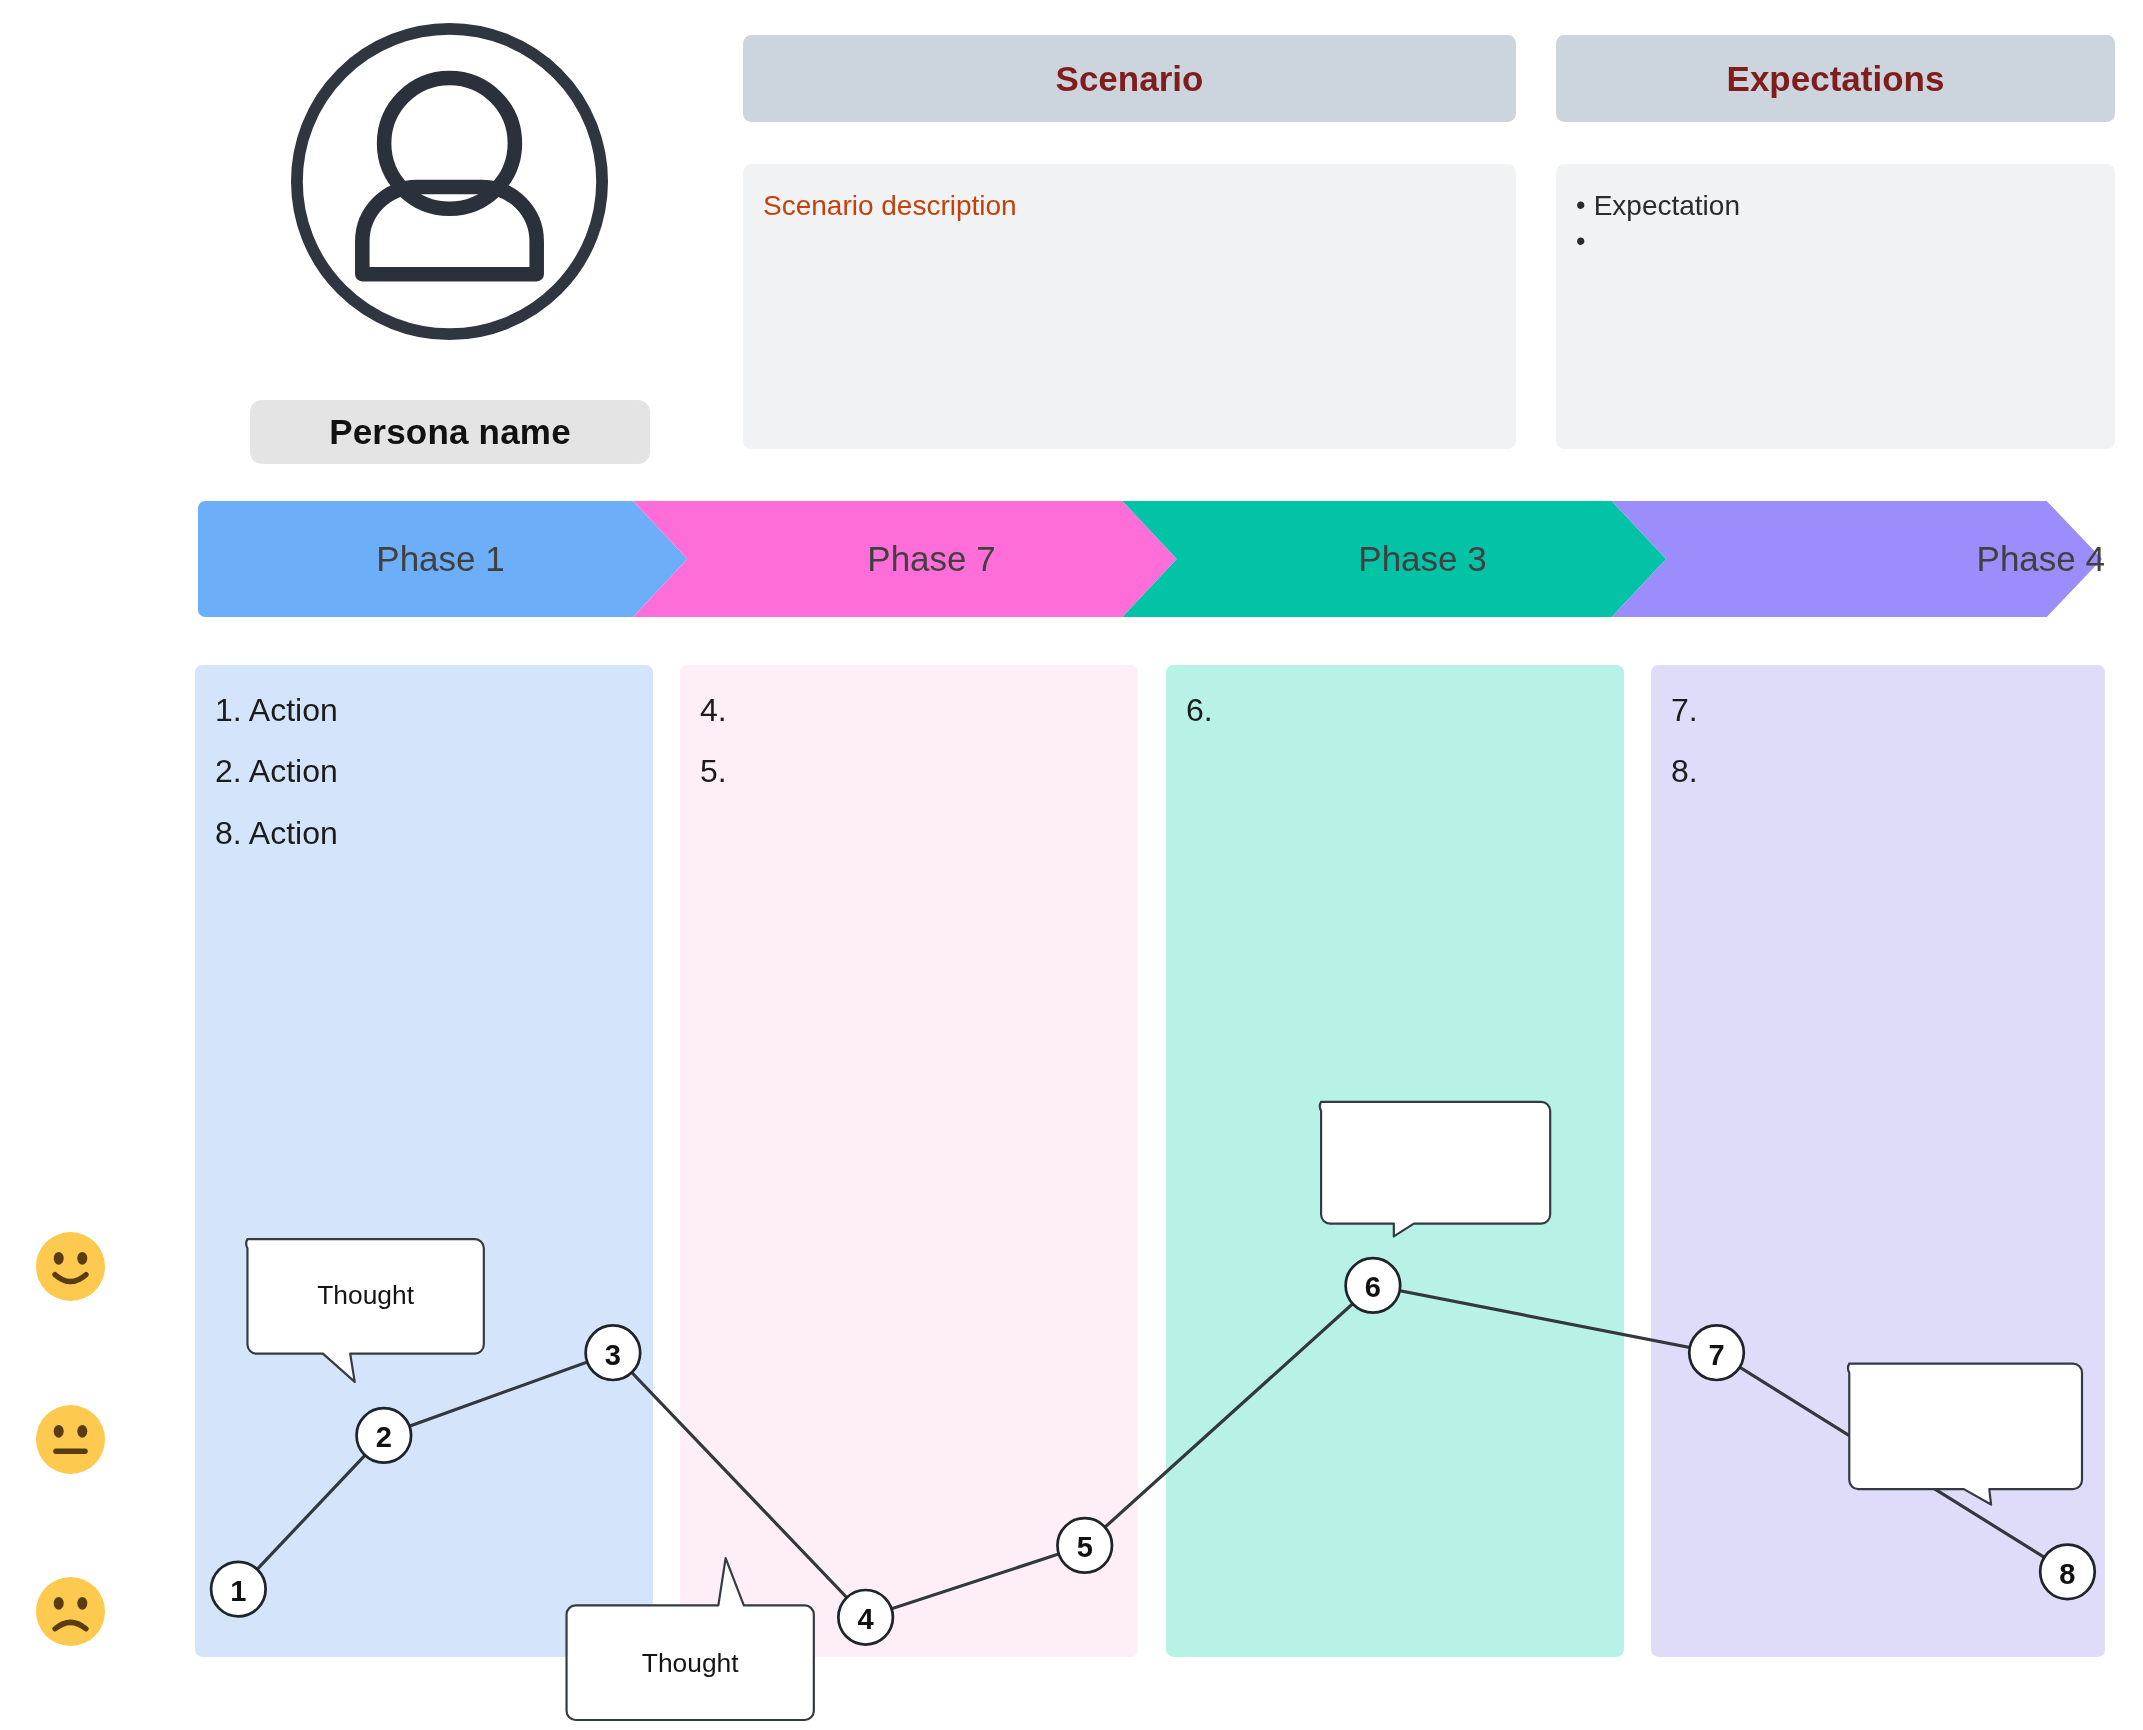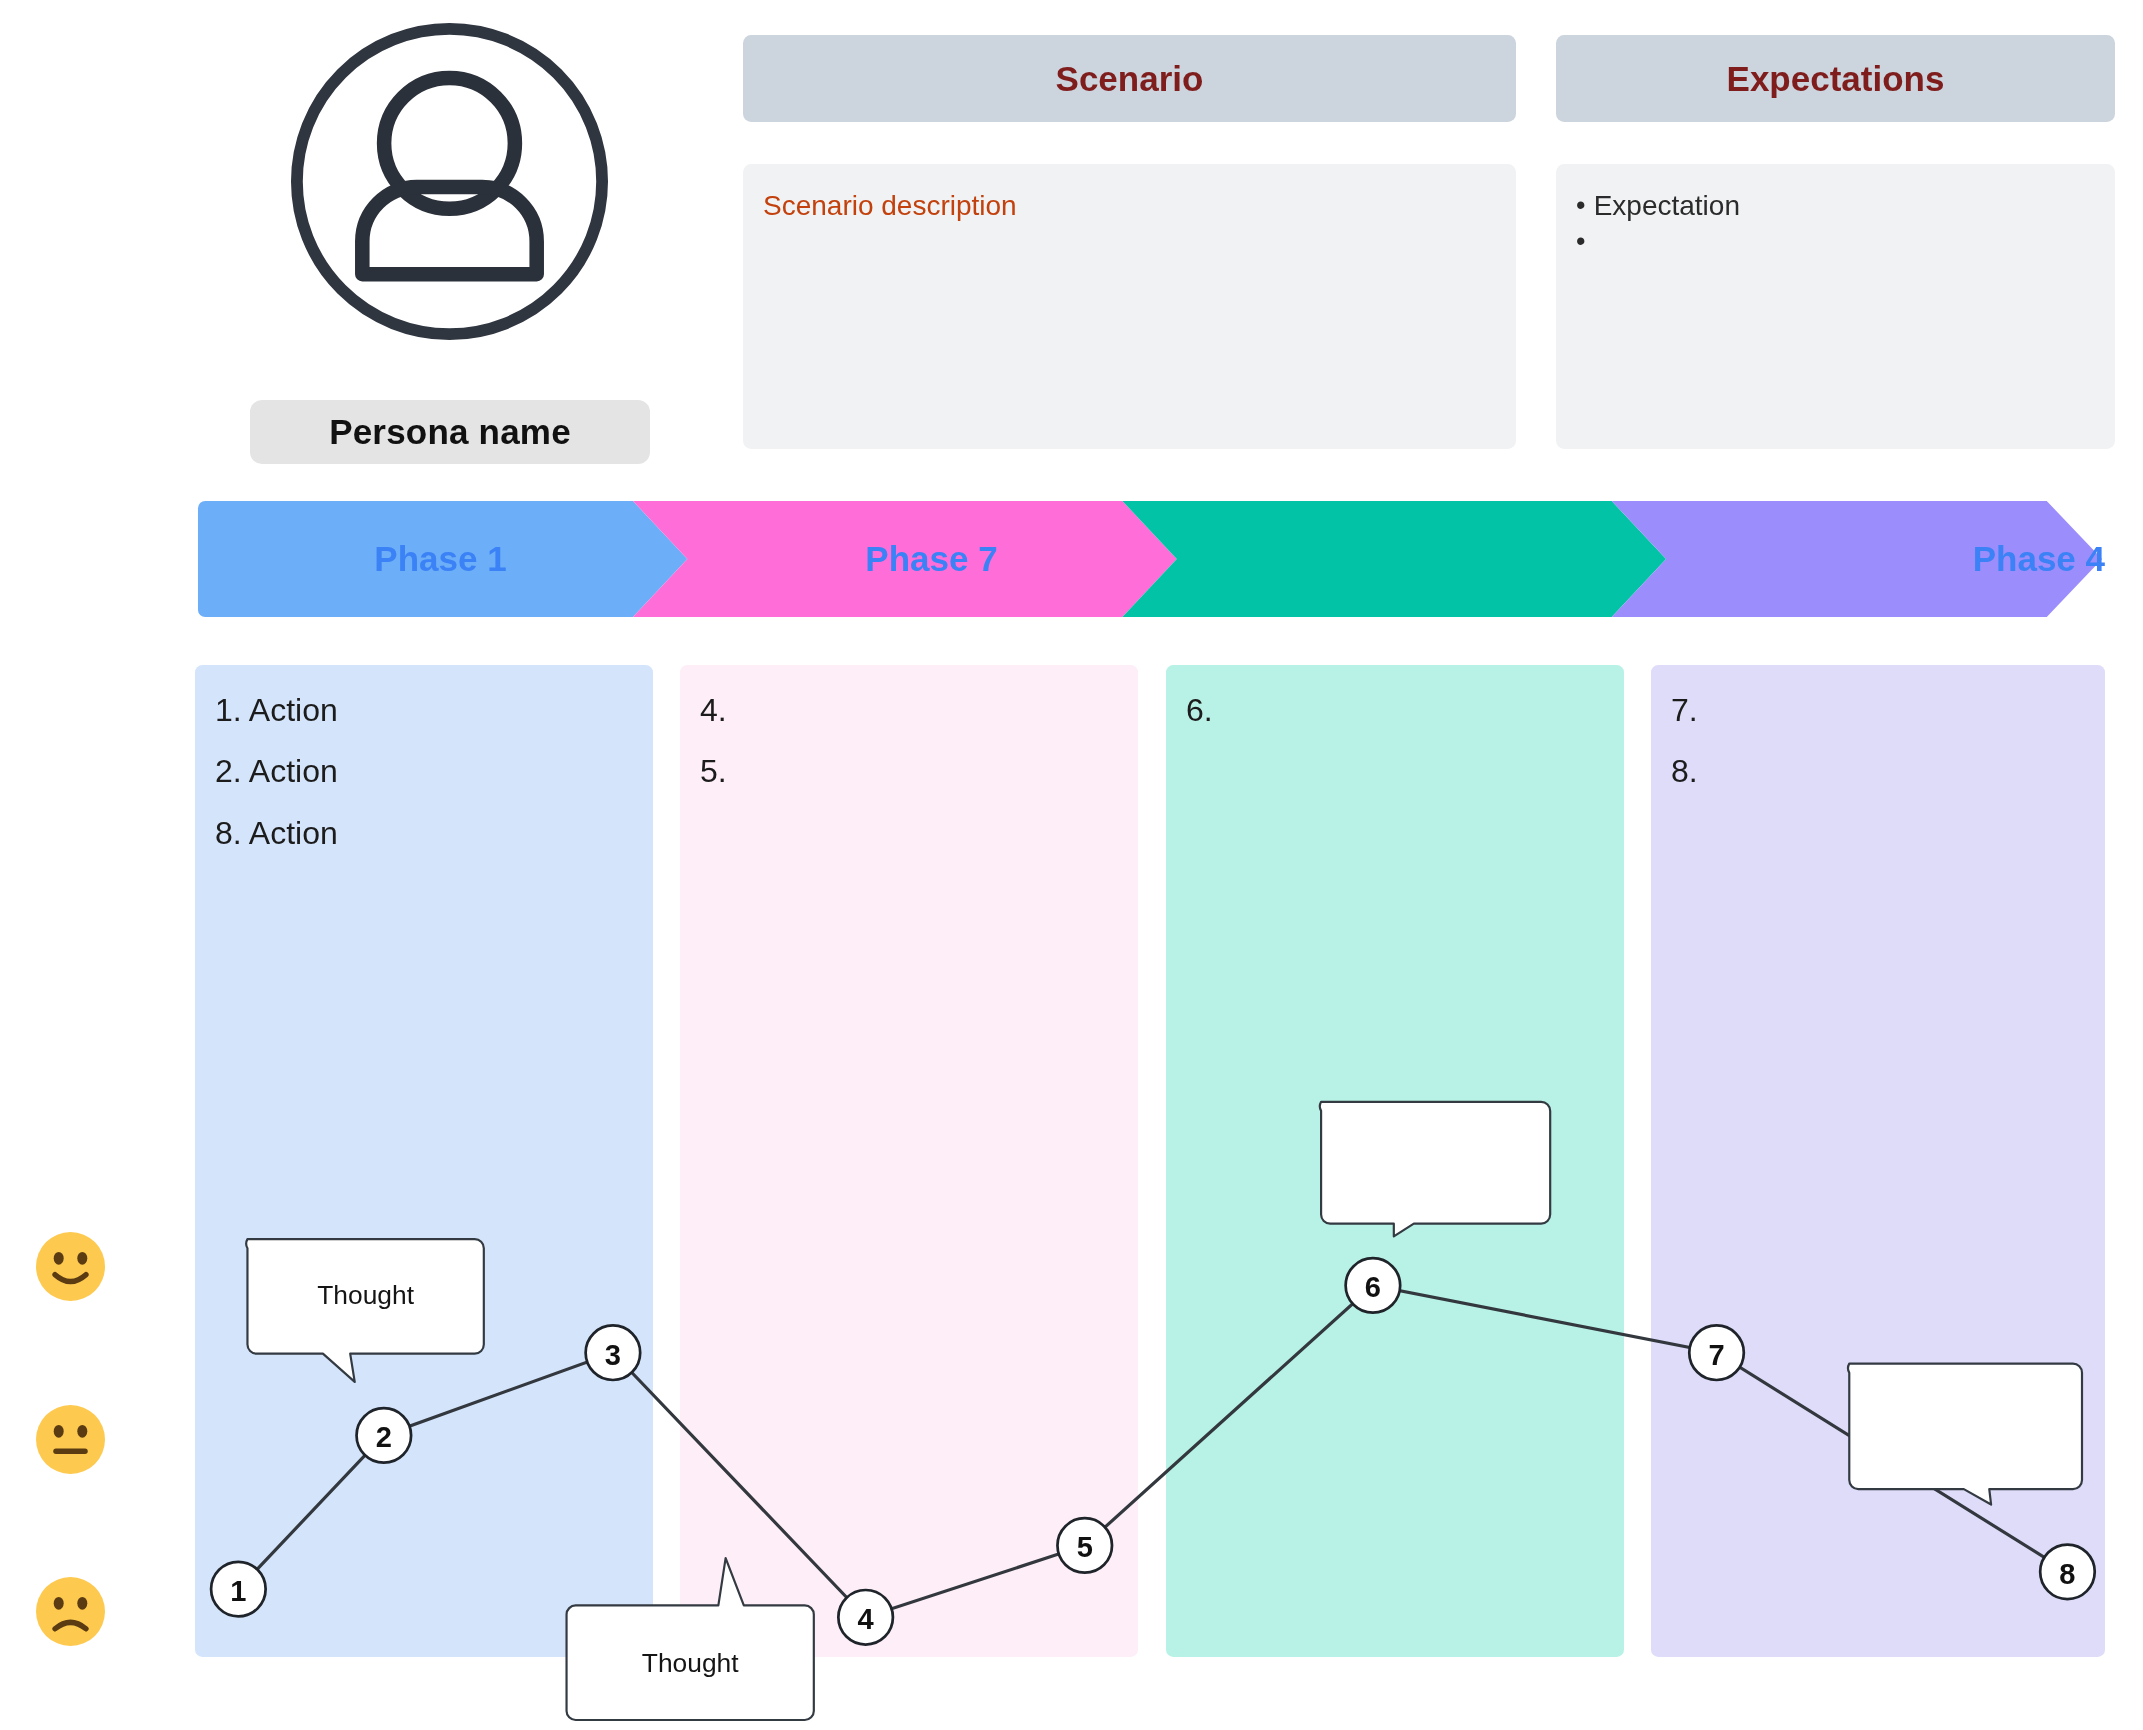--- a/index.html
+++ b/index.html
@@ -114,22 +114,22 @@
   .phase-chevron {
     position: absolute;
     top: 0;
     height: 116px;
     display: flex;
     align-items: center;
     justify-content: center;
   }
   .phase-chevron .phase-label {
     font-size: 35px;
-    font-weight: bold;
-    color: #3b82f6;
+    font-weight: normal;
+    color: #404040;
     position: relative;
     z-index: 2;
   }
 
   
   .action-column {
     position: absolute;
     top: 665px;
     height: 992px;
     border-radius: 7.3px;
@@ -231,20 +231,23 @@
       <path id="ph2shape" d="M 480 0 L 1020 0 L 1080 64 L 1020 128 L 480 128 L 540 64 Z" fill="#ff6ed8"></path>
       <path id="ph3shape" d="M 1020 0 L 1560 0 L 1620 64 L 1560 128 L 1020 128 L 1080 64 Z" fill="#03c3a7"></path>
       <path id="ph4shape" d="M 1560 0 L 2040 0 L 2101 64 L 2040 128 L 1560 128 L 1620 64 Z" fill="#9b8dfb"></path>
     </svg>
     <div class="phase-chevron" id="phase-1" style="left:0px;width:491px;">
       <span class="phase-label">Phase 1</span>
     </div>
     <div class="phase-chevron" id="phase-2" style="left:491px;width:491px;">
       <span class="phase-label">Phase 7</span>
     </div>
+    <div class="phase-chevron" id="phase-3" style="left:982px;width:491px;">
+      <span class="phase-label">Phase 3</span>
+    </div>
     <div class="phase-chevron" id="phase-4" style="left:1473px;width:437px;justify-content:flex-end;">
       <span class="phase-label">Phase 4</span>
     </div>
   </div>
 
   <div class="action-column" id="column-1" style="left:195px;width:458px;background:#d4e5fb;">
     <div class="action-item">1. Action</div>
     <div class="action-item">2. Action</div>
     <div class="action-item">8. Action</div>
   </div>

